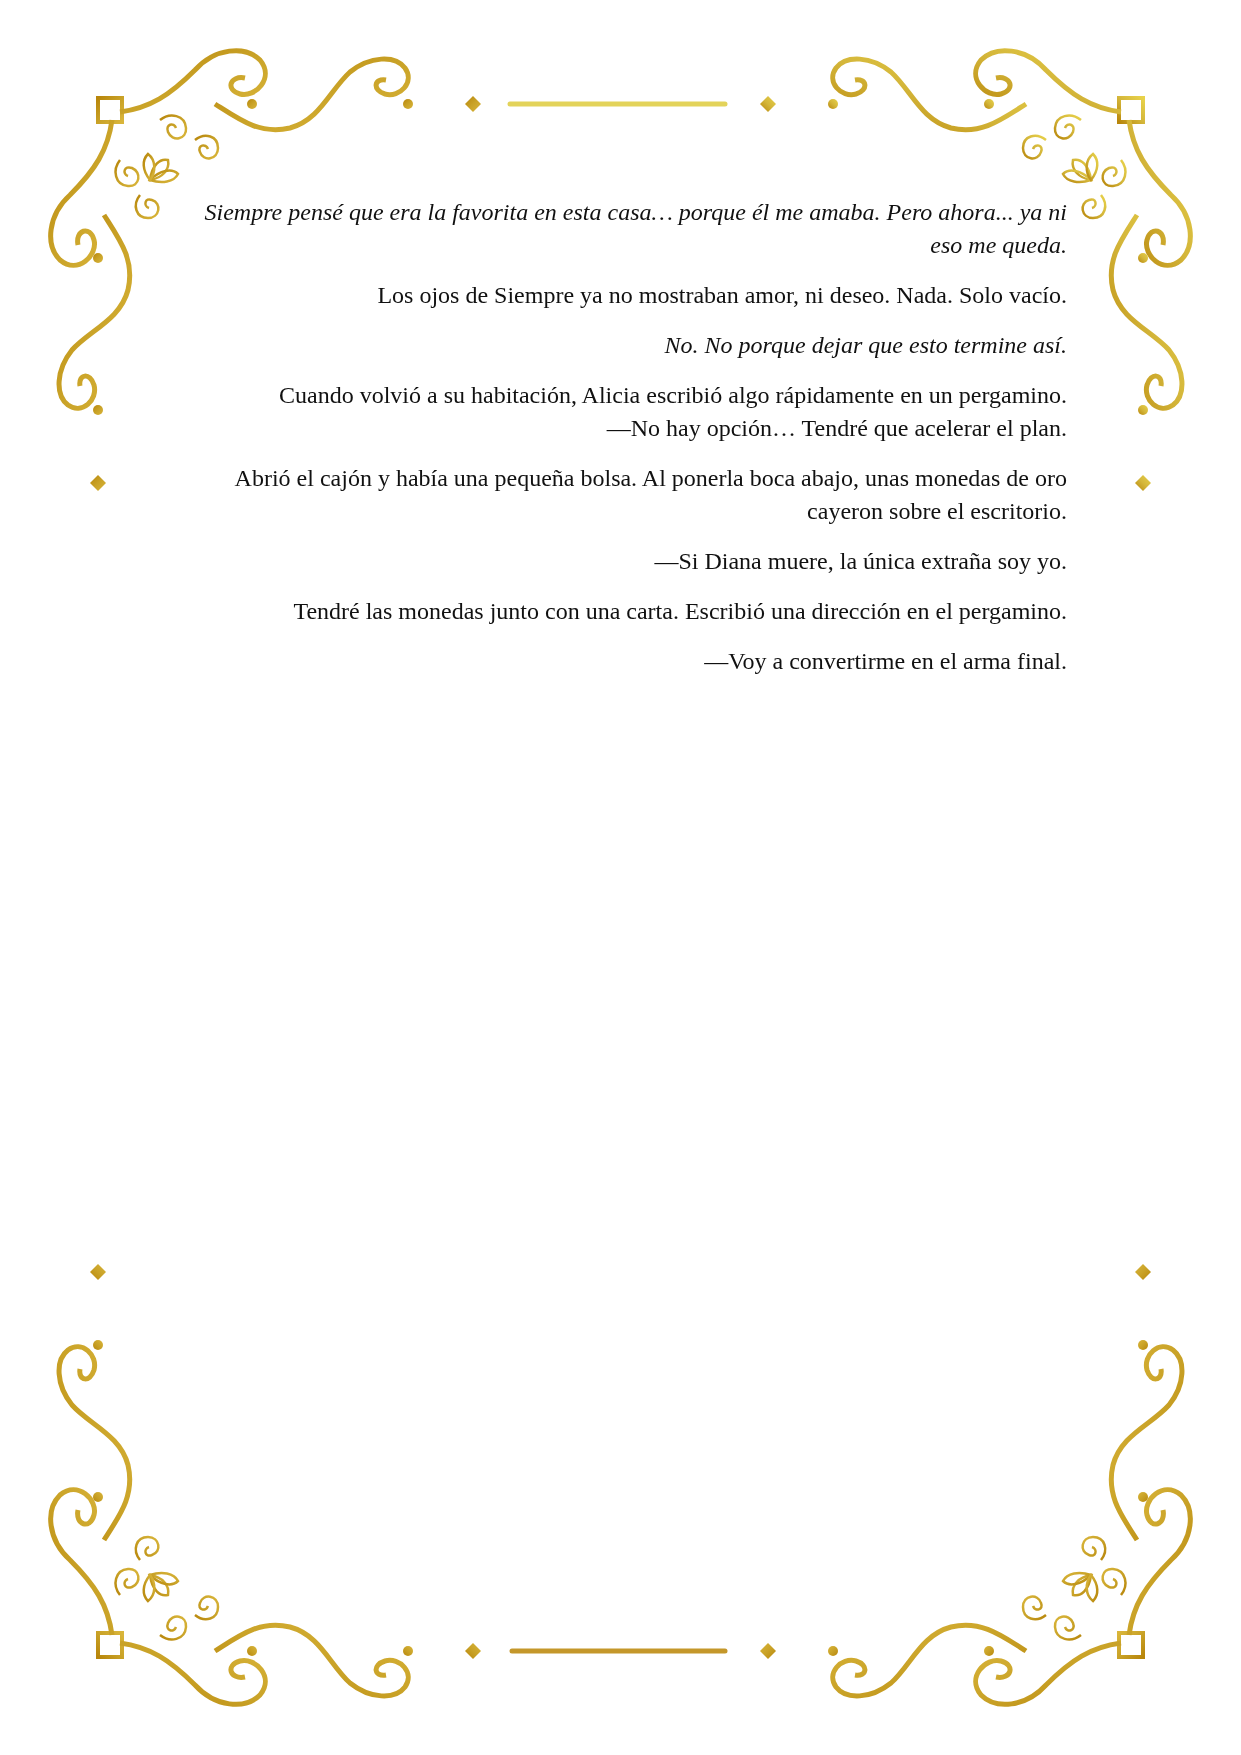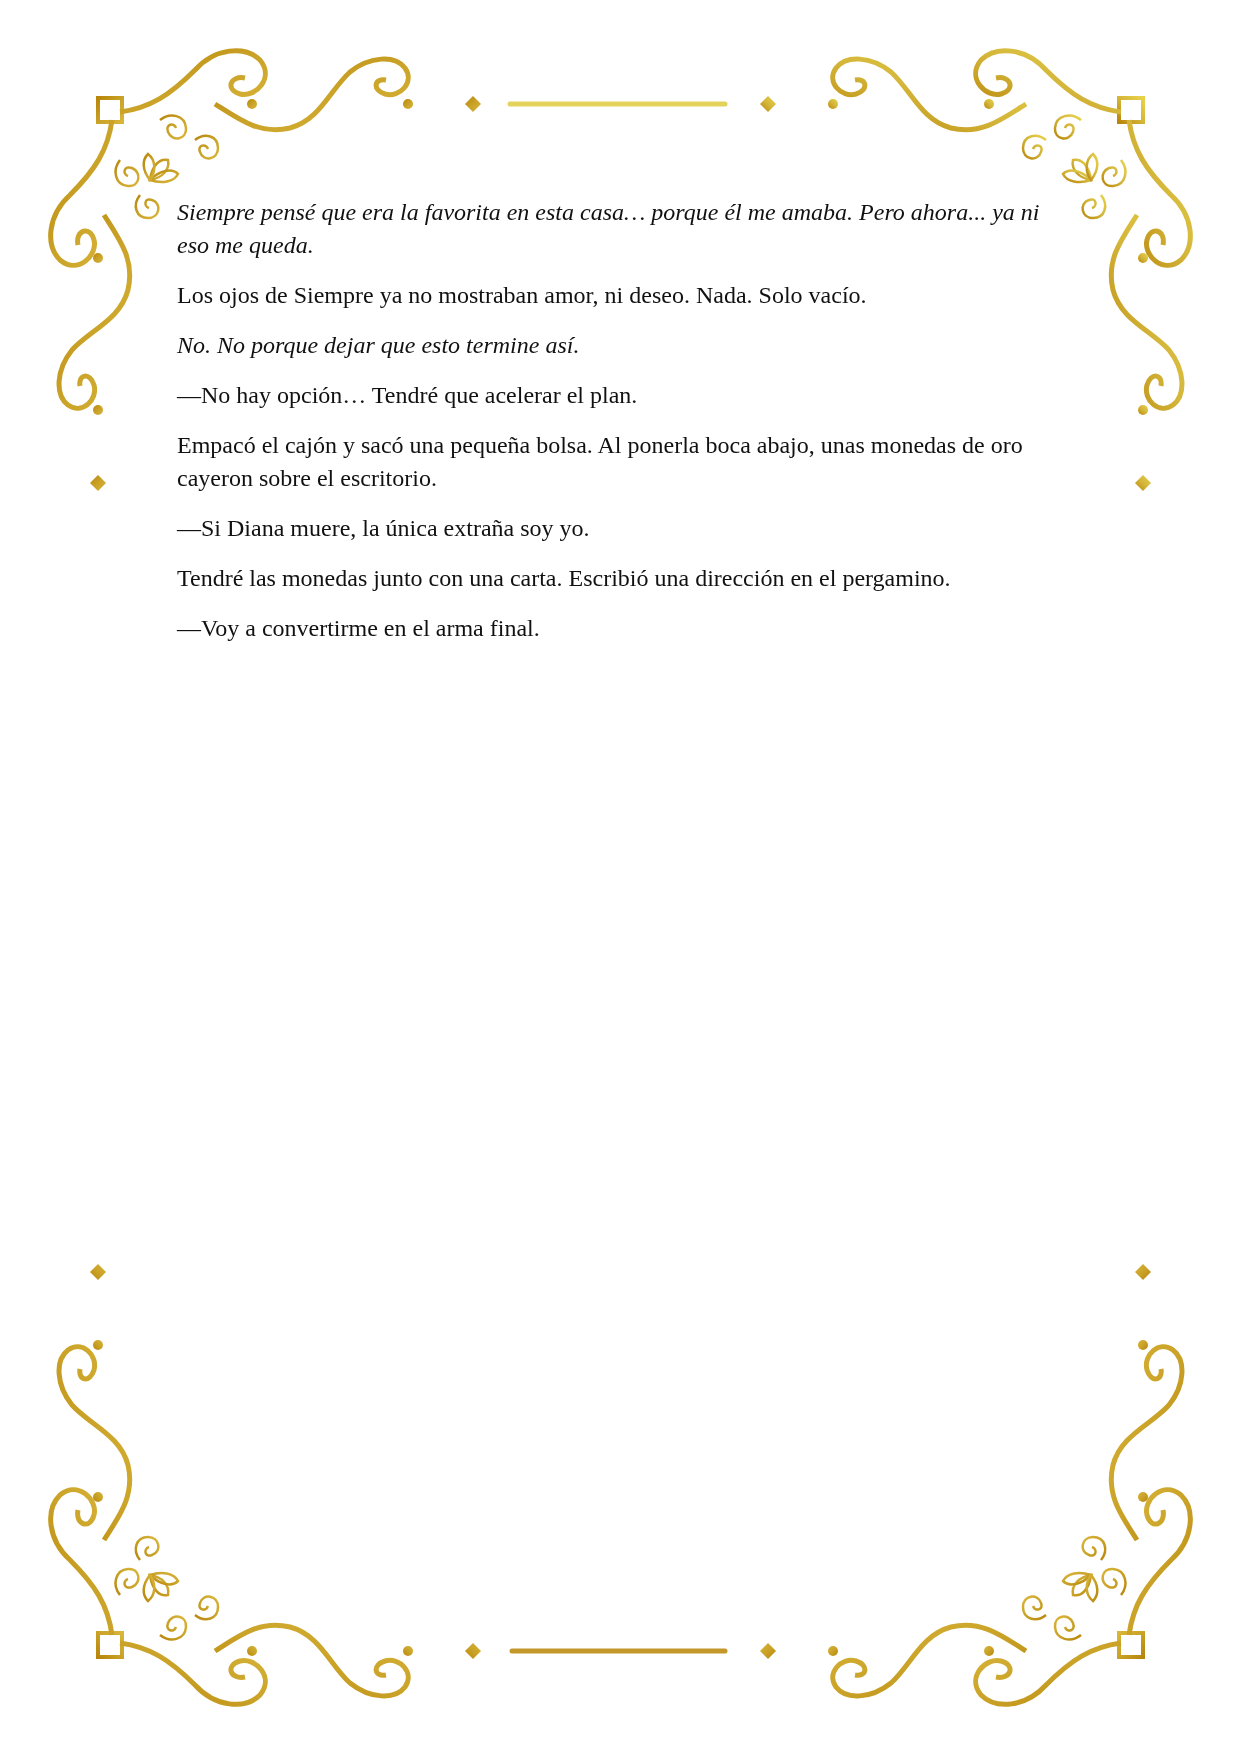--- a/index.html
+++ b/index.html
@@ -26,20 +26,21 @@
     .content {
       position: absolute;
       left: 177px;
       top: 196px;
       width: 890px;
       font-size: 24px;
       line-height: 33px;
     }
     .content p {
       margin: 0 0 17px 0;
+      text-align: right;
     }
     .content p.italic {
       font-style: italic;
     }
     .content .line {
       display: block;
     }
   </style>
 </head>
 <body>
@@ -128,19 +129,20 @@
   <g>
     <line x1="1137" y1="515" x2="1137" y2="1235" stroke="url(#goldSideR)" stroke-width="3"></line>
   </g>
 </svg>
 
 <div class="content">
   <p class="italic">Siempre pensé que era la favorita en esta casa… porque él me amaba. Pero ahora... ya ni eso me queda.</p>
   <p>Los ojos de Siempre ya no mostraban amor, ni deseo. Nada. Solo vacío.</p>
   <p class="italic">No. No porque dejar que esto termine así.</p>
   <p>
+    <span class="line">Cuando volvió a su habitación, Alicia escribió algo rápidamente en un pergamino.</span>
     <span class="line">—No hay opción… Tendré que acelerar el plan.</span>
   </p>
-  <p>Empacó el cajón y sacó una pequeña bolsa. Al ponerla boca abajo, unas monedas de oro cayeron sobre el escritorio.</p>
+  <p>Abrió el cajón y había una pequeña bolsa. Al ponerla boca abajo, unas monedas de oro cayeron sobre el escritorio.</p>
   <p>—Si Diana muere, la única extraña soy yo.</p>
   <p>Tendré las monedas junto con una carta. Escribió una dirección en el pergamino.</p>
   <p>—Voy a convertirme en el arma final.</p>
 </div>
 
 </body></html>

